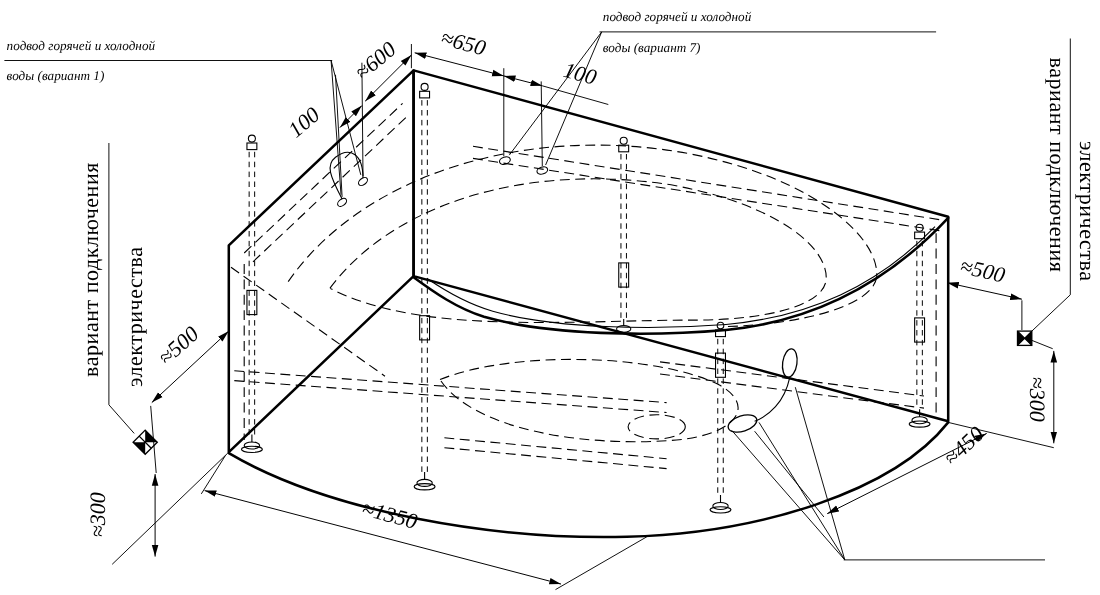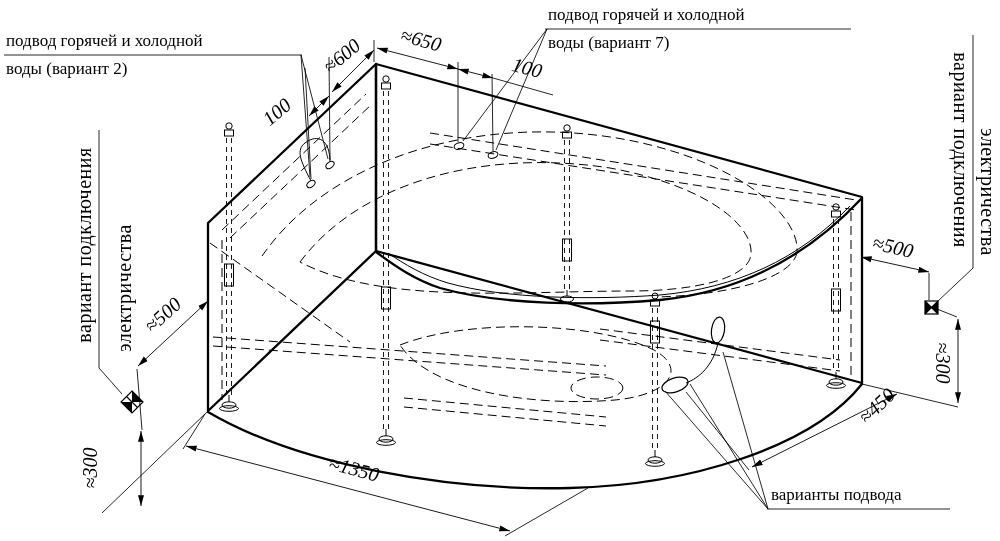--- a/index.html
+++ b/index.html
@@ -1,20 +1,20 @@
 <!DOCTYPE html>
 <html><head>
 <meta charset="utf-8">
 <style>
   html,body{margin:0;padding:0;background:#fff;}
   .canvas{position:relative;width:1000px;height:541px;background:#ffffff;overflow:hidden;
           font-family:"Liberation Serif",serif;color:#000;}
   .canvas svg{position:absolute;left:0;top:0;}
   
-  .lbl{position:absolute;font-size:17px;line-height:28px;white-space:nowrap;}
+  .lbl{position:absolute;font-size:12px;line-height:28px;white-space:nowrap;font-style:italic;}
   .dim{position:absolute;font-size:20px;font-style:italic;white-space:nowrap;
        transform:translate(-50%,-50%) rotate(var(--r,0deg));transform-origin:center;}
   .vlbl{position:absolute;font-size:20px;letter-spacing:.5px;white-space:nowrap;
         transform:translate(-50%,-50%) rotate(var(--r,0deg));transform-origin:center;}
   
   .bold{stroke:#000;stroke-width:2.3;fill:none;stroke-linejoin:round;stroke-linecap:round;}
   .thin{stroke:#000;stroke-width:1;fill:none;}
   .xln{stroke:#000;stroke-width:.85;fill:none;}
   .dash{stroke:#000;stroke-width:1;fill:none;stroke-dasharray:9 5;}
   .dashS{stroke:#000;stroke-width:.9;fill:none;stroke-dasharray:5 4;}
@@ -180,30 +180,29 @@
       <path class="dl" d="M141,431 L141,506"></path>
       <path class="dl" d="M186,446 L510,531"></path>
       <path class="dl" d="M752,467 L897,394"></path>
       <path class="dl" d="M861,257 L929,272"></path>
       <path class="dl" d="M958,319 L958,403"></path>
     </g>
   </svg>
 
   <div class="lbl" style="left:6px;top:27px">
     <div>подвод горячей и холодной</div>
-    <div>воды (вариант 2)</div>
+    <div>воды (вариант 1)</div>
   </div>
 
   <div class="lbl" style="left:548px;top:1px">
     <div>подвод горячей и холодной</div>
     <div>воды (вариант 7)</div>
   </div>
 
   <div class="lbl" style="left:771px;top:481px">
-    <div>варианты подвода</div>
   </div>
 
   <div class="vlbl" style="left:84px;top:245px;--r:-90deg">вариант подключения</div>
   <div class="vlbl" style="left:124px;top:288px;--r:-90deg">электричества</div>
 
   <div class="vlbl" style="left:960px;top:150px;--r:90deg">вариант подключения</div>
   <div class="vlbl" style="left:987px;top:192px;--r:90deg">электричества</div>
 
   <div class="dim" style="left:342px;top:56px;--r:-40deg">≈600</div>
   <div class="dim" style="left:277px;top:112px;--r:-40deg">100</div>

